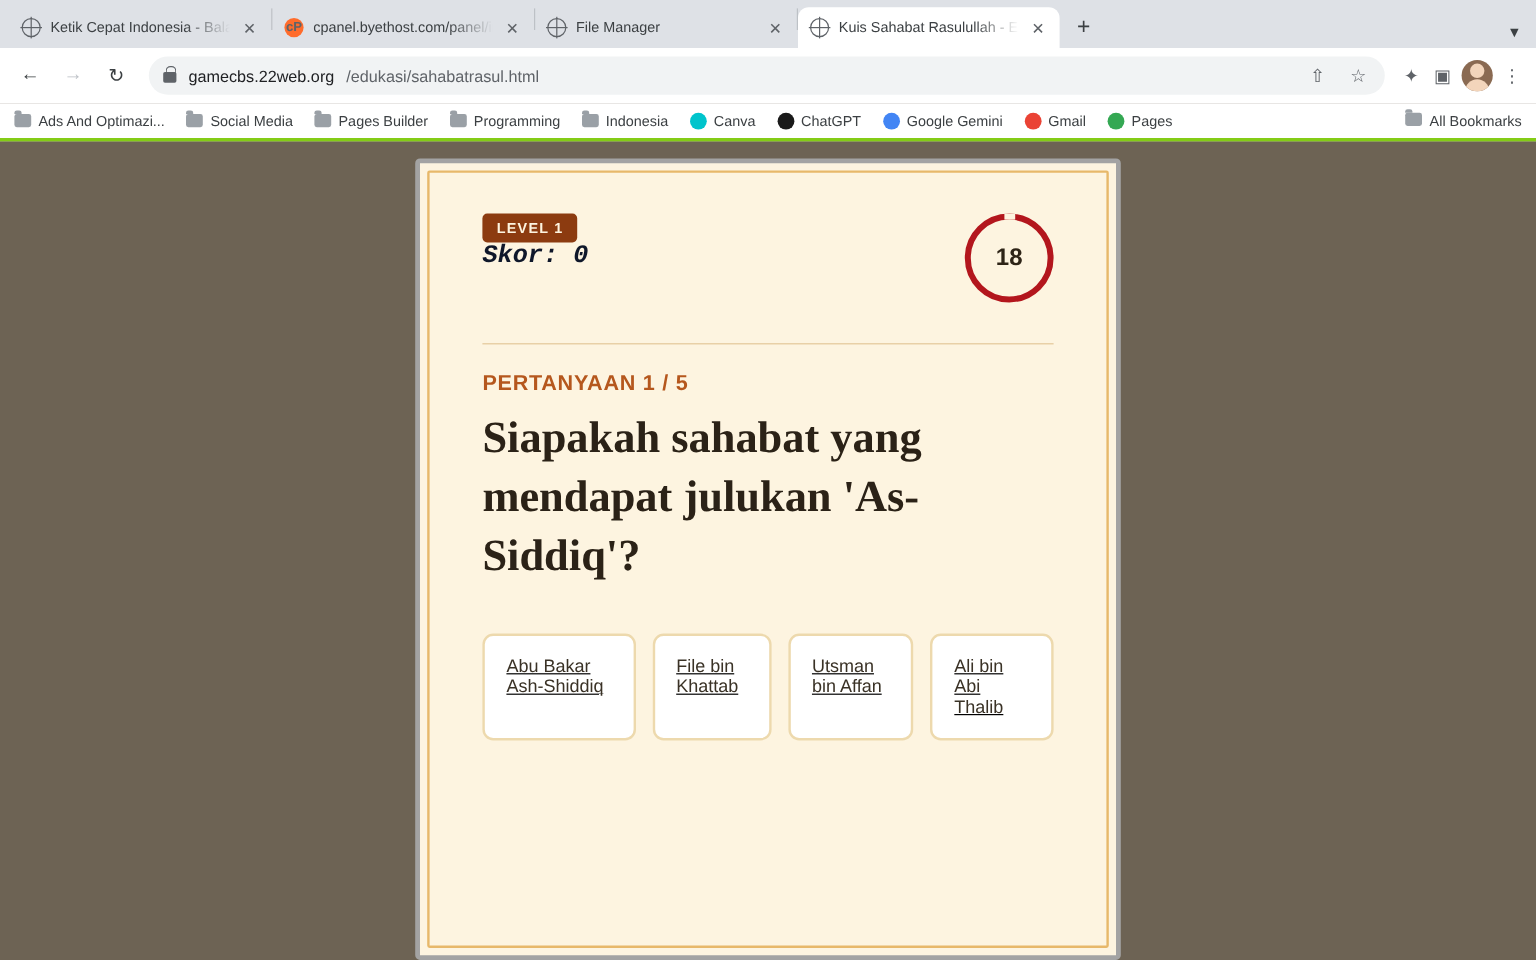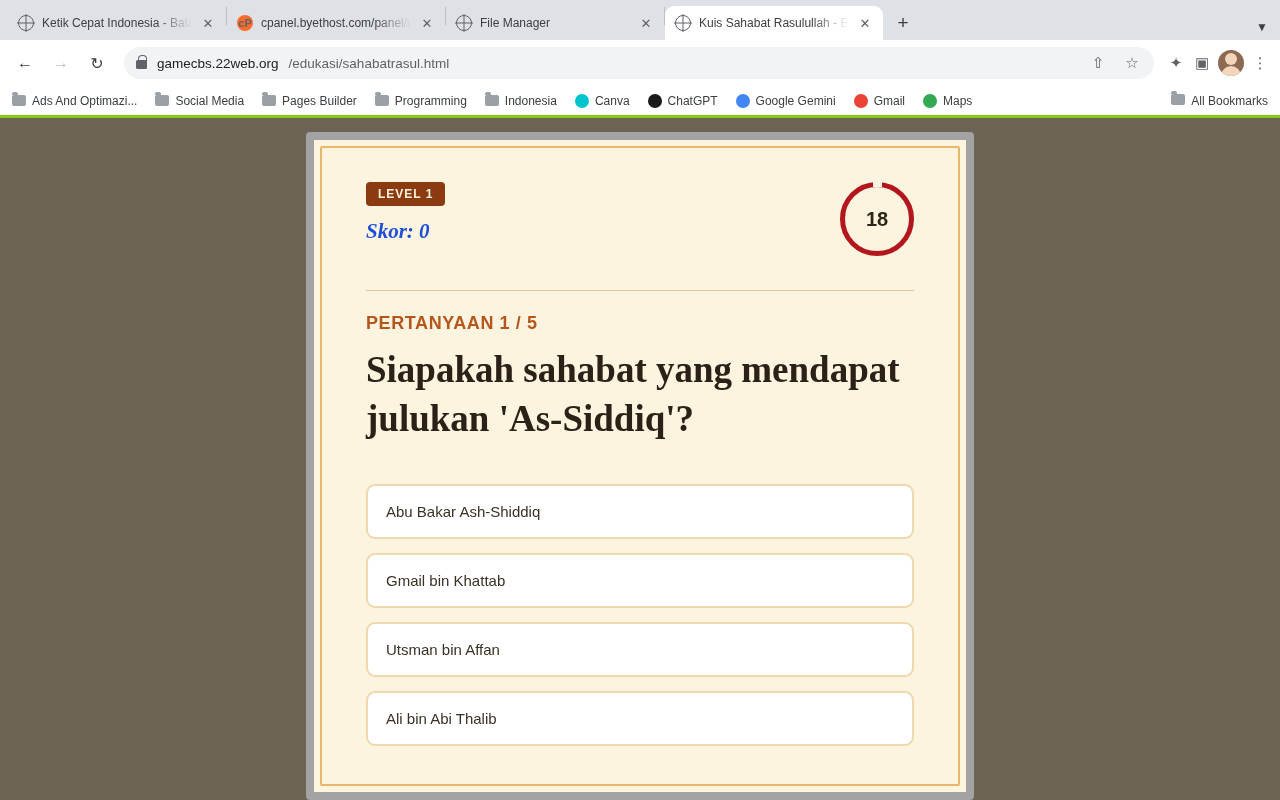--- a/index.html
+++ b/index.html
@@ -164,24 +164,24 @@
   
   .viewport {
     flex: 1 1 auto;
     background: #6d6354;
     overflow: hidden;
     position: relative;
     display: flex;
     justify-content: center;
   }
   .quiz-frame {
-    width: 668px;
+    width: 588px;
     margin-top: 14px;
     background: #fdf4e0;
-    border: 8px solid #a3a3a3;
+    border: 4px solid #a3a3a3;
     border-radius: 4px;
     padding: 6px;
     height: calc(100% - 14px);
   }
   .quiz-inner {
     border: 2px solid #e7b86a;
     border-radius: 2px;
     height: 100%;
     padding: 34px 44px 0 44px;
     background: #fdf4e0;
@@ -194,26 +194,25 @@
     display: inline-block;
     background: #8c3b10;
     color: #fdf4e0;
     font-size: 12px;
     font-weight: bold;
     letter-spacing: 1px;
     padding: 5px 12px;
     border-radius: 4px;
   }
   .score {
-    margin-top: 13px;
     font-size: 21px;
     font-style: italic;
     font-weight: bold;
-    color: #1d4ed8;
-    font-family: Liberation Serif, serif;
+    color: #0f172a;
+    font-family: Liberation Mono, monospace;
   }
   .timer {
     width: 74px; height: 74px; border-radius: 50%;
     border: 5px solid #b3161d;
     display: flex; align-items: center; justify-content: center;
     position: relative;
     background: #fdf4e0;
   }
   .timer::after {
     content: "";
@@ -226,21 +225,21 @@
     font-size: 18px; letter-spacing: 0.6px; color: #b5571d; font-weight: bold;
   }
   .qtext {
     margin-top: 12px;
     font-family: "Liberation Serif", serif;
     font-size: 37px;
     font-weight: bold;
     color: #2b2217;
     line-height: 1.32;
   }
-  .options { margin-top: 40px; display: flex; flex-direction: column; gap: 14px; }
+  .options { margin-top: 40px; display: flex; flex-direction: row; gap: 14px; text-decoration: underline; }
   .option {
     background: #ffffff;
     border: 2px solid #edd9ad;
     border-radius: 9px;
     padding: 17px 18px;
     font-size: 15px;
     color: #3a3226;
   }
 </style>
 </head>
@@ -337,21 +336,21 @@
     <div class="bm">
       <span class="bm-dot" style="background:#4285f4"></span>
       <span>Google Gemini</span>
     </div>
     <div class="bm">
       <span class="bm-dot" style="background:#ea4335"></span>
       <span>Gmail</span>
     </div>
     <div class="bm">
       <span class="bm-dot" style="background:#34a853"></span>
-      <span>Maps</span>
+      <span>Pages</span>
     </div>
     <div class="bm bm-right">
       <span class="bm-folder"></span>
       <span>All Bookmarks</span>
     </div>
   </div>
 
   <div class="viewport">
     <div class="quiz-frame">
       <div class="quiz-inner">
@@ -366,21 +365,21 @@
           </div>
         </div>
 
         <div class="divider"></div>
 
         <div class="qlabel">PERTANYAAN 1 / 5</div>
         <div class="qtext">Siapakah sahabat yang mendapat julukan 'As-Siddiq'?</div>
 
         <div class="options">
           <div class="option">Abu Bakar Ash-Shiddiq</div>
-          <div class="option">Gmail bin Khattab</div>
+          <div class="option">File bin Khattab</div>
           <div class="option">Utsman bin Affan</div>
           <div class="option">Ali bin Abi Thalib</div>
         </div>
 
       </div>
     </div>
   </div>
 
 </div>
 

